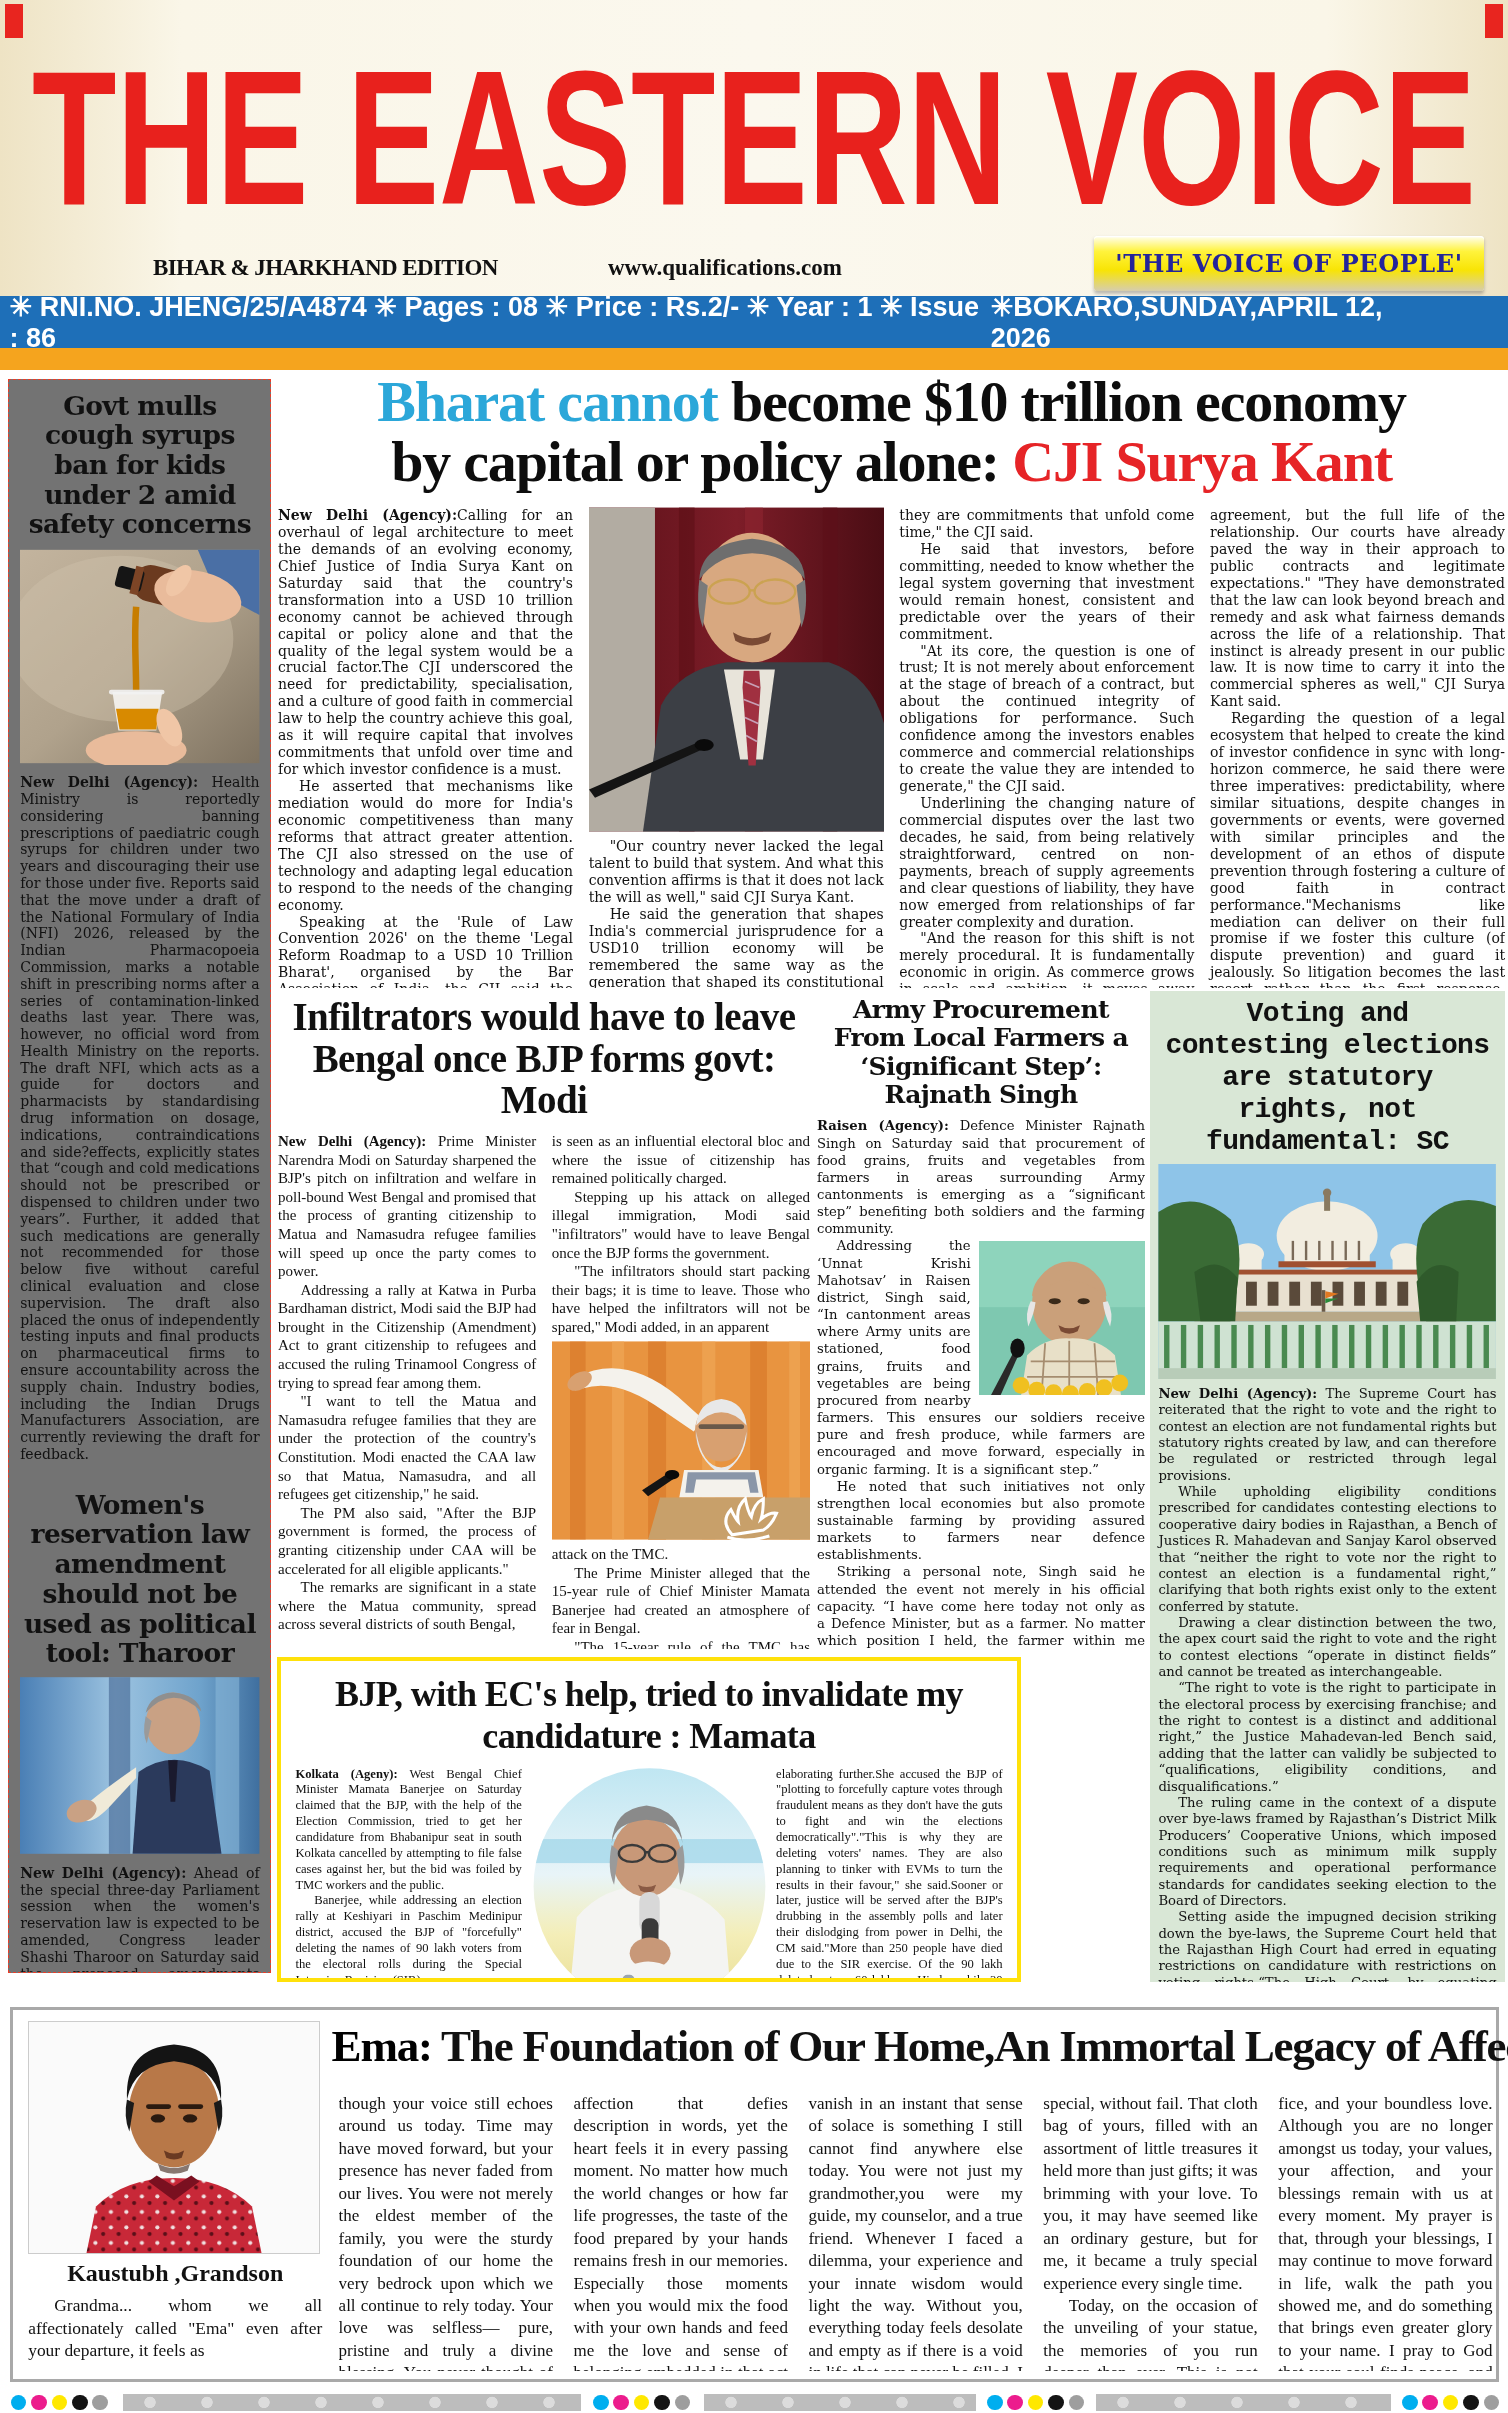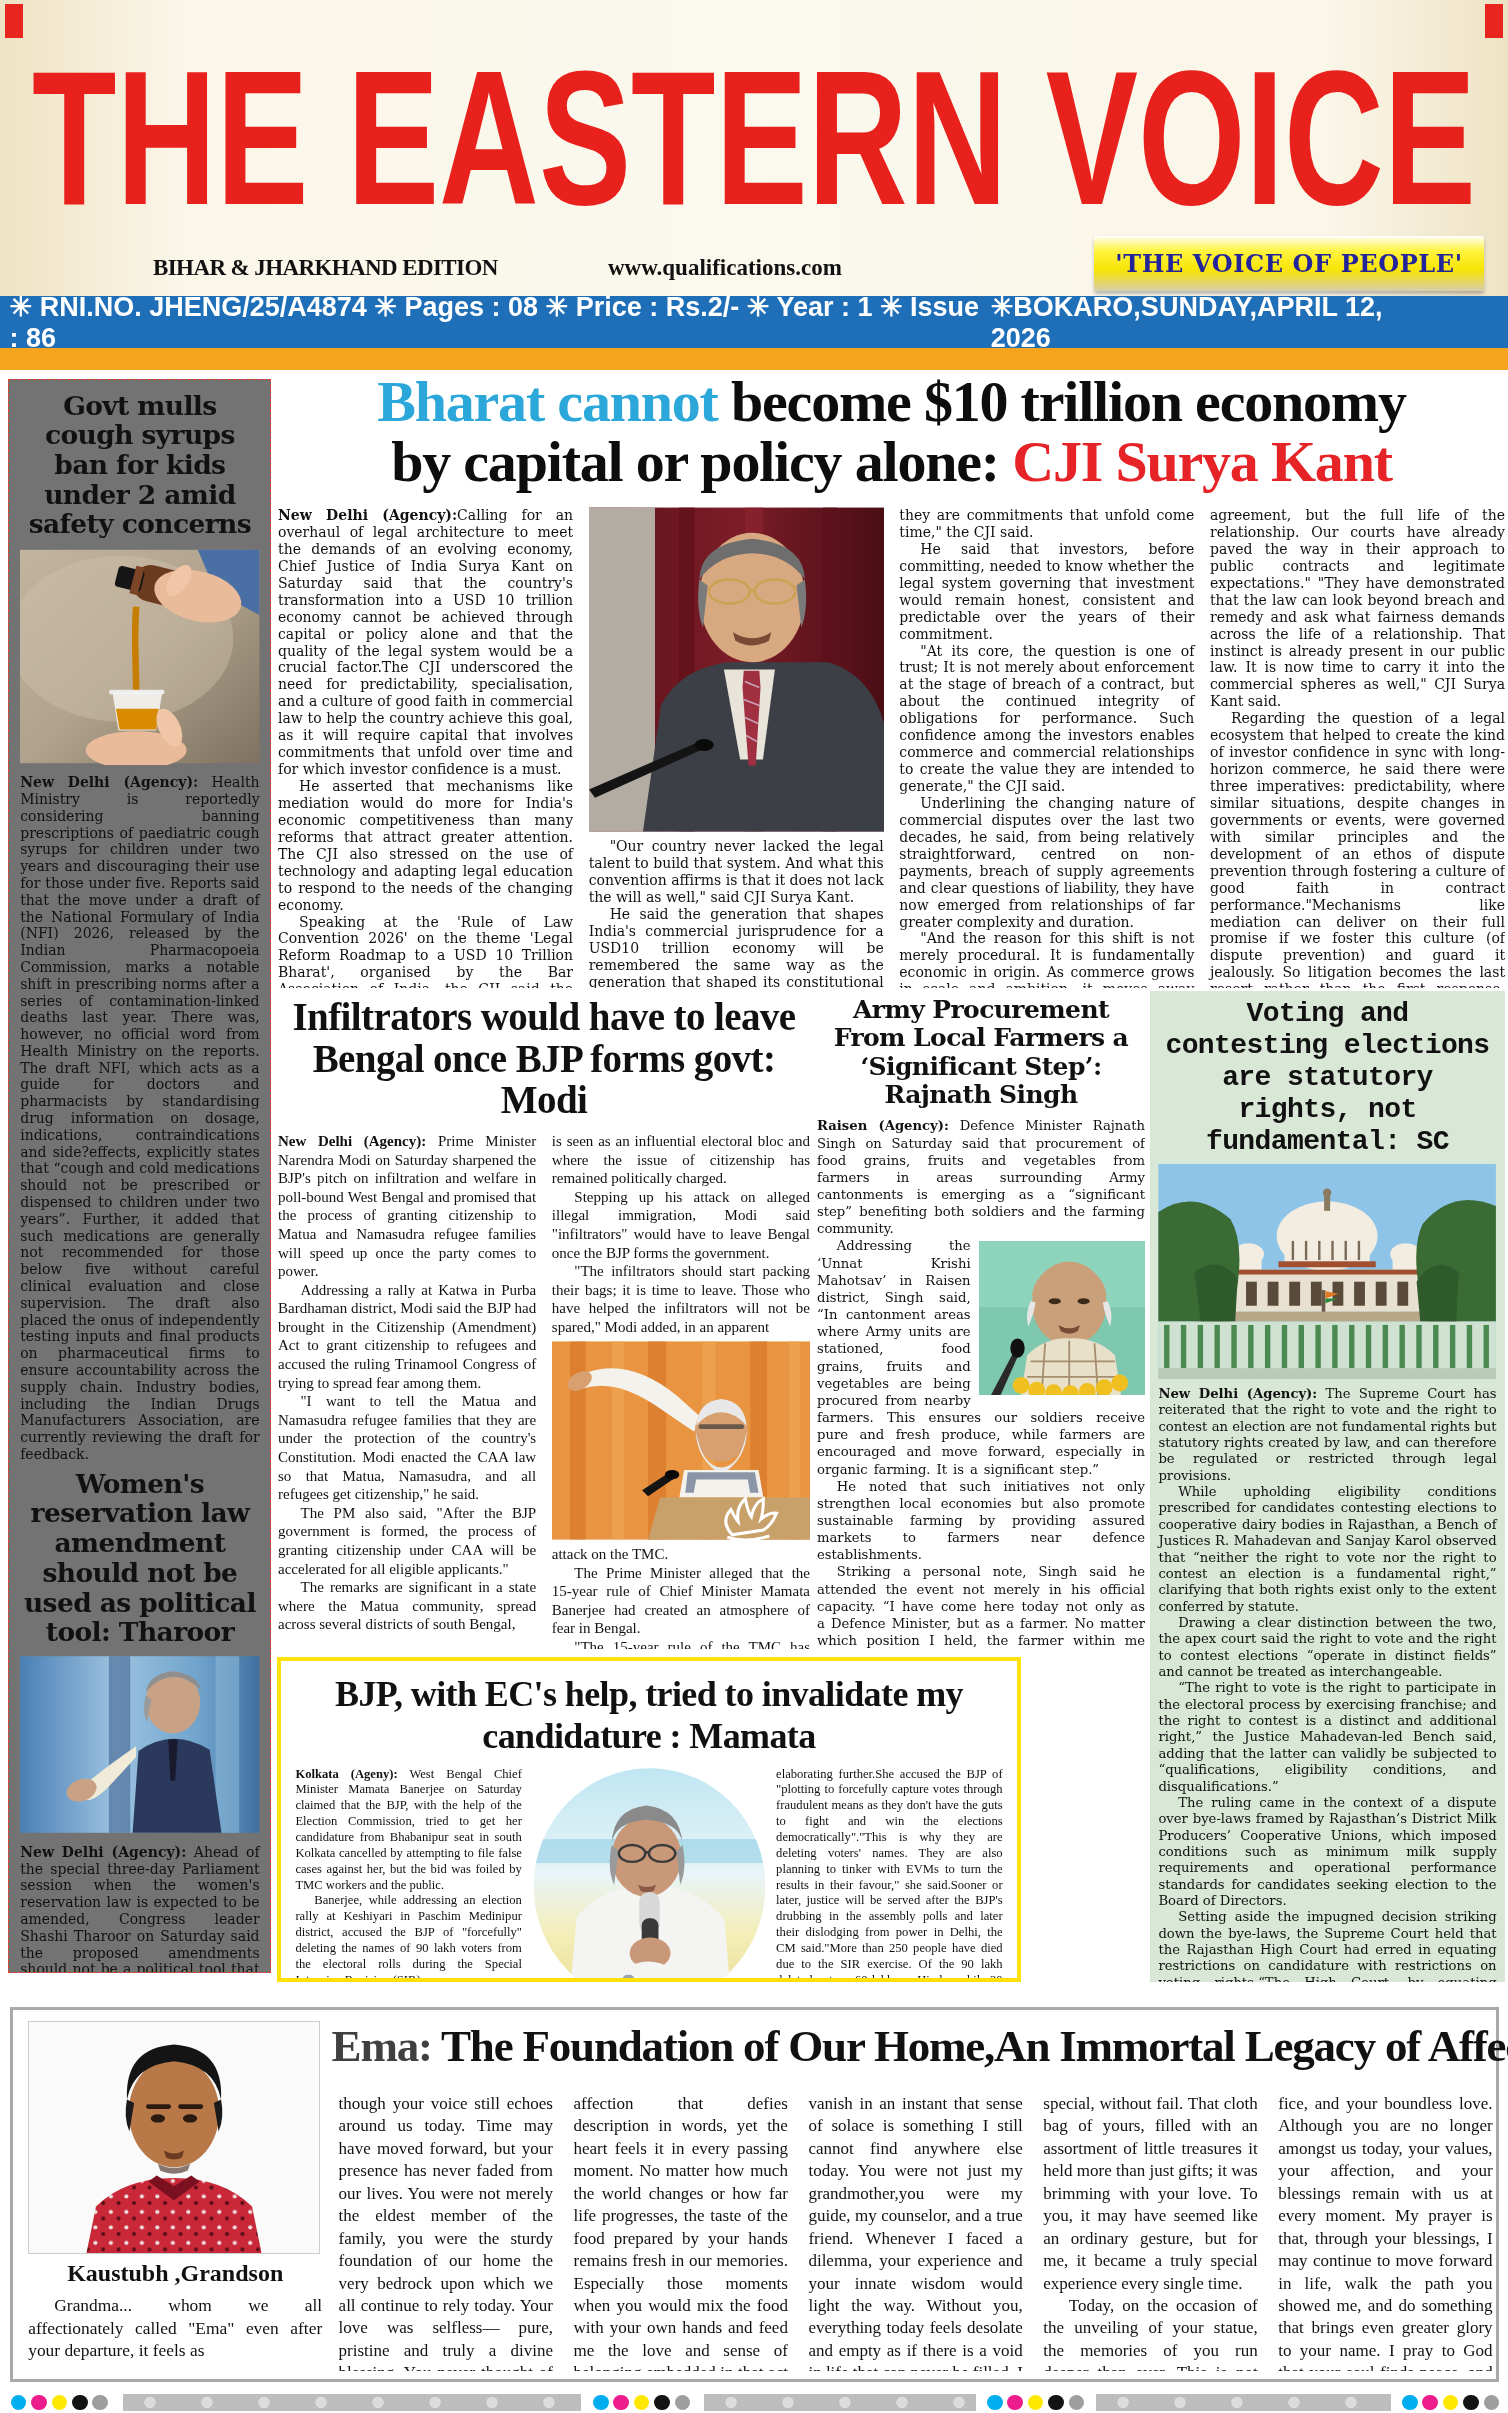--- a/index.html
+++ b/index.html
@@ -88,21 +88,21 @@
   .tribute { position:absolute; left:9.6px; top:2007px; width:1489px; height:375px; background:#fff;
              border:3.6px solid #a9a9a9; }
   .trib-photo-col { position:absolute; left:15.6px; top:10.8px; width:294px; }
   .trib-photo-col .caption { text-align:center; font-family:"Liberation Serif",serif; font-weight:bold;
                              font-size:24px; margin-top:6px; }
   .trib-photo-col .intro { font-family:"Liberation Serif",serif; font-size:17.4px; line-height:1.3;
                            text-align:justify; text-indent:1.5em; margin-top:7.2px; }
   .trib-title { position:absolute; left:319px; top:9.6px; width:1161px; text-align:center;
                 font-family:"Liberation Serif",serif; font-weight:bold; font-size:45px;
                 letter-spacing:-1.2px; white-space:nowrap; }
-  .trib-title .t-red { color:#404040; }
+  .trib-title .t-red { color:#000000; }
   .trib-cols { position:absolute; left:326px; top:83px; width:1154px; height:278px; display:flex;
                gap:20.5px; overflow:hidden; }
   .trib-cols .col { flex:1; font-family:"Liberation Serif",serif; font-size:17px; line-height:1.32; }
 
   
   .reg-strip { position:absolute; left:0; top:2391px; width:1508px; height:23px; background:#fff; }
   .reg-bar { position:absolute; top:3px; height:17px; background:#bdbdbd;
              background-image:radial-gradient(circle 5.4px at 27px 8.4px, #dcdcdc 5.4px, transparent 6px);
              background-size:57px 17px; background-repeat:repeat-x; }
   .reg-group { position:absolute; top:3px; height:17px; display:flex; gap:4.8px; align-items:center; }
@@ -161,21 +161,21 @@
       <rect x="150" y="236" width="94" height="8" rx="4" fill="#f2f2f2" opacity="0.9"></rect>
       <ellipse cx="196" cy="338" rx="85" ry="32" fill="#e9bb9b"></ellipse>
       <ellipse cx="252" cy="300" rx="18" ry="34" fill="#f0c6a6" transform="rotate(-25 252 300)"></ellipse>
     </svg>
 
     <div class="body">
       <p class="p-first"><b class="dateline">New Delhi (Agency):</b><span> Health Ministry is reportedly considering banning prescriptions of paediatric cough syrups for children under two years and discouraging their use for those under five. Reports said that the move under a draft of the National Formulary of India (NFI) 2026, released by the Indian Pharmacopoeia Commission, marks a notable shift in prescribing norms after a series of contamination-linked deaths last year. There was, however, no official word from Health Ministry on the reports. The draft NFI, which acts as a guide for doctors and pharmacists by standardising drug information on dosage, indications, contraindications and side?effects, explicitly states that “cough and cold medications should not be prescribed or dispensed to children under two years”. Further, it added that such medications are generally not recommended for those below five without careful clinical evaluation and close supervision. The draft also placed the onus of independently testing inputs and final products on pharmaceutical firms to ensure accountability across the supply chain. Industry bodies, including the Indian Drugs Manufacturers Association, are currently reviewing the draft for feedback.</span></p>
       <div class="paras"></div>
     </div>
 
-    <h2 style="margin-top:6px;">Women's reservation law amendment should not be used as political tool: Tharoor</h2>
+    <h2 style="margin-top:27px;">Women's reservation law amendment should not be used as political tool: Tharoor</h2>
 
     <svg class="photo-frame" width="100%" height="179" viewBox="0 0 404 298">
       <defs>
         <linearGradient id="thBg" x1="0" y1="0" x2="1" y2="0">
           <stop offset="0" stop-color="#4a7fb5"></stop>
             <stop offset="0.4" stop-color="#9cc3e0"></stop>
             <stop offset="0.75" stop-color="#6fa3cc"></stop>
             <stop offset="1" stop-color="#3f6f9f"></stop>
         </linearGradient>
       </defs>

